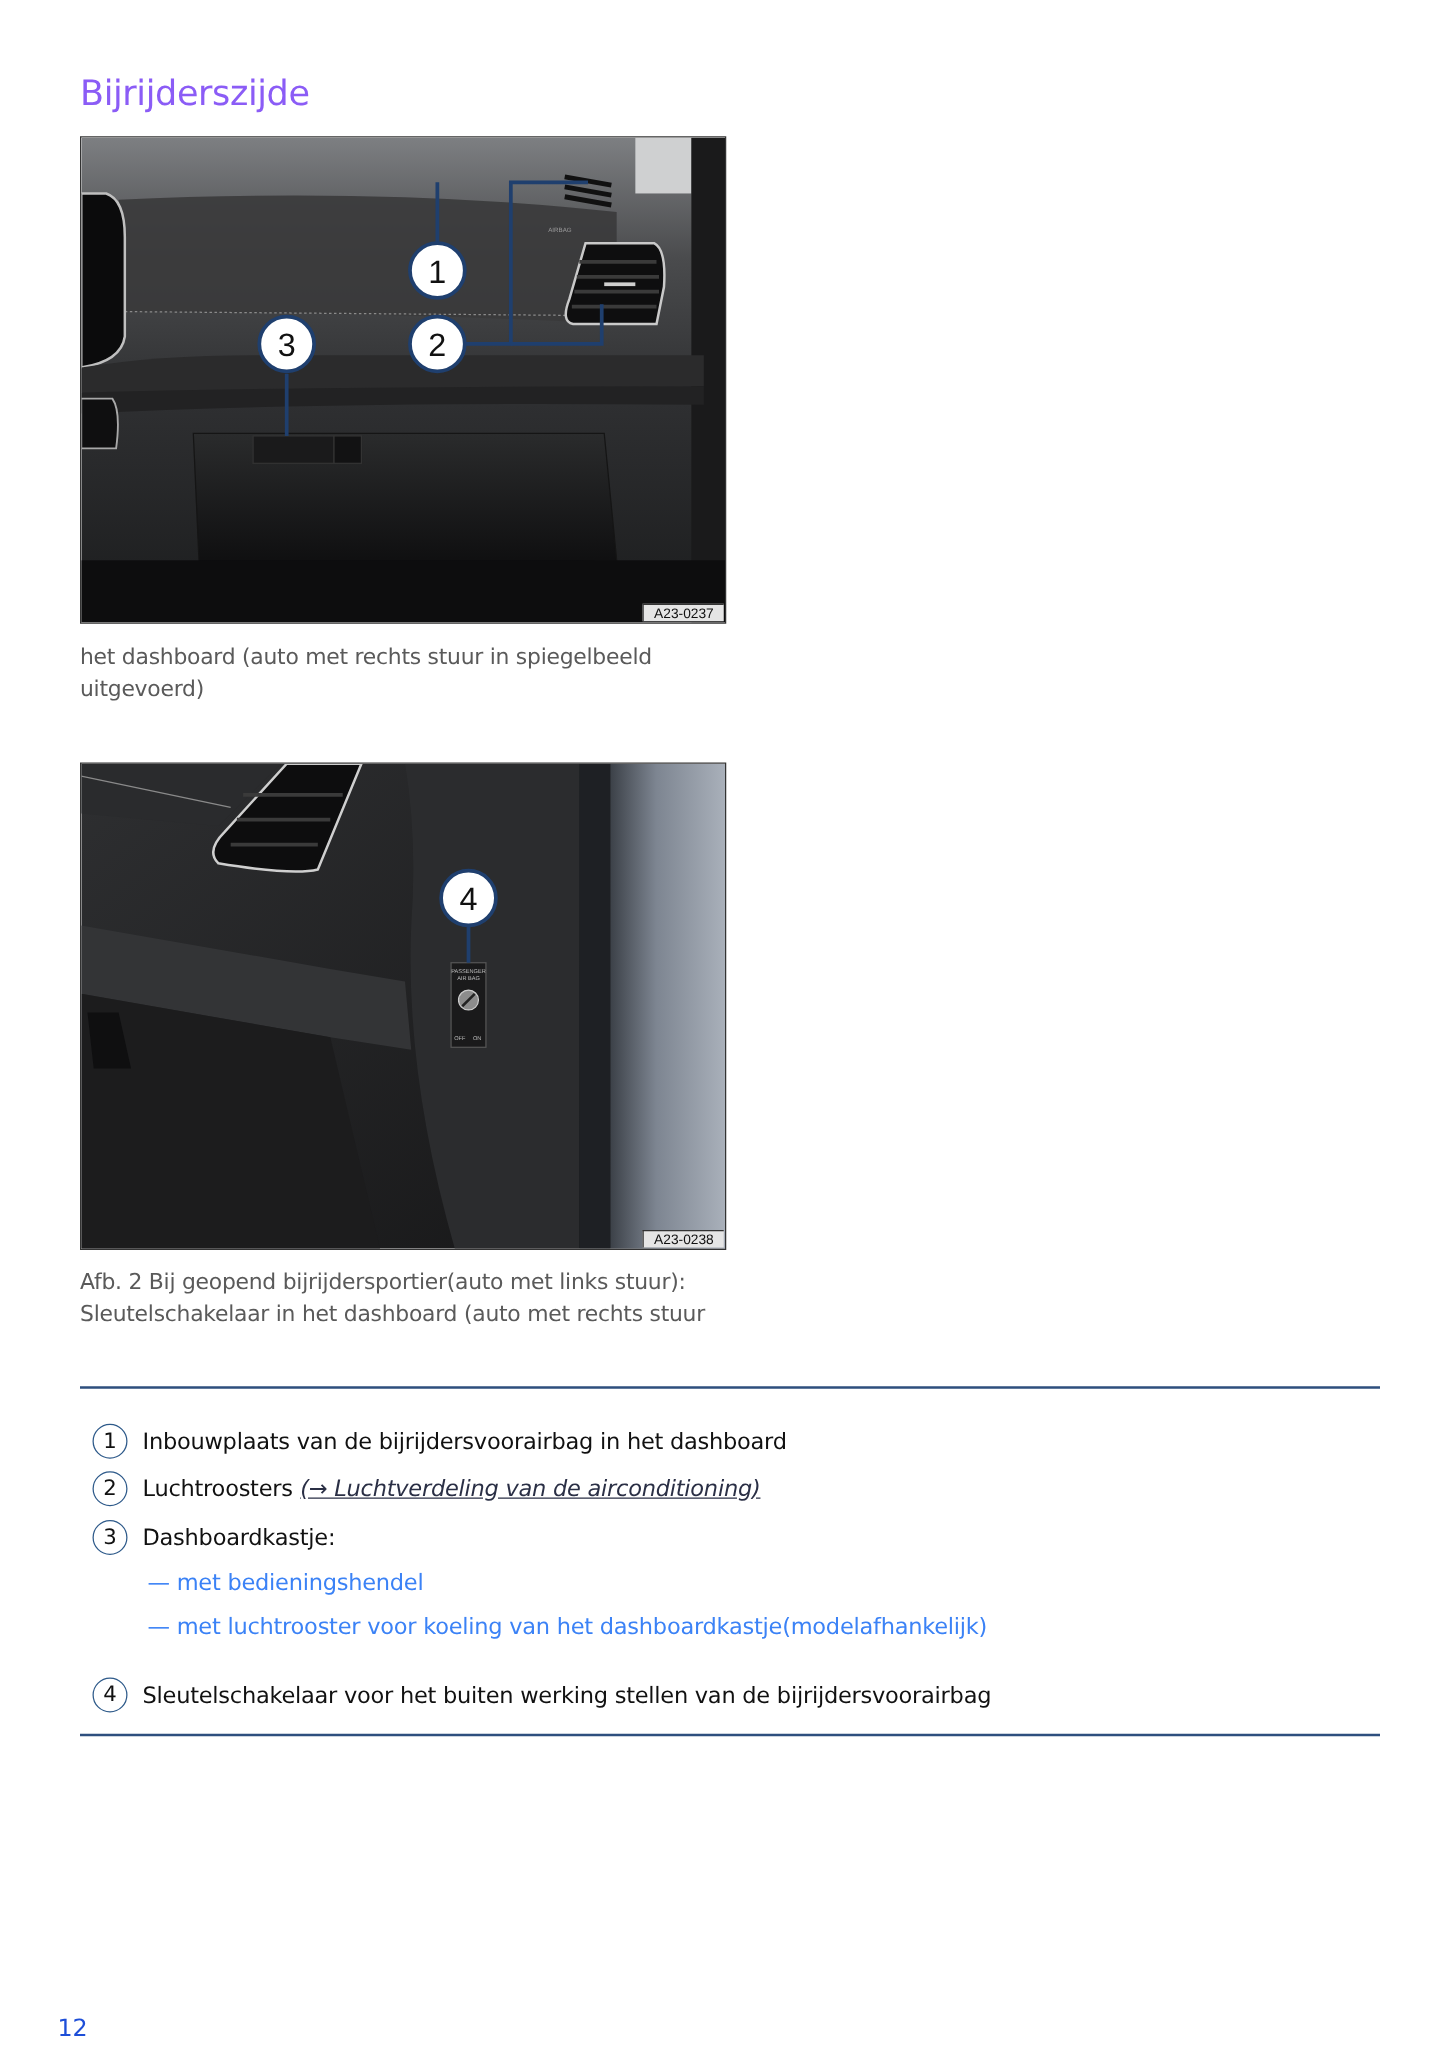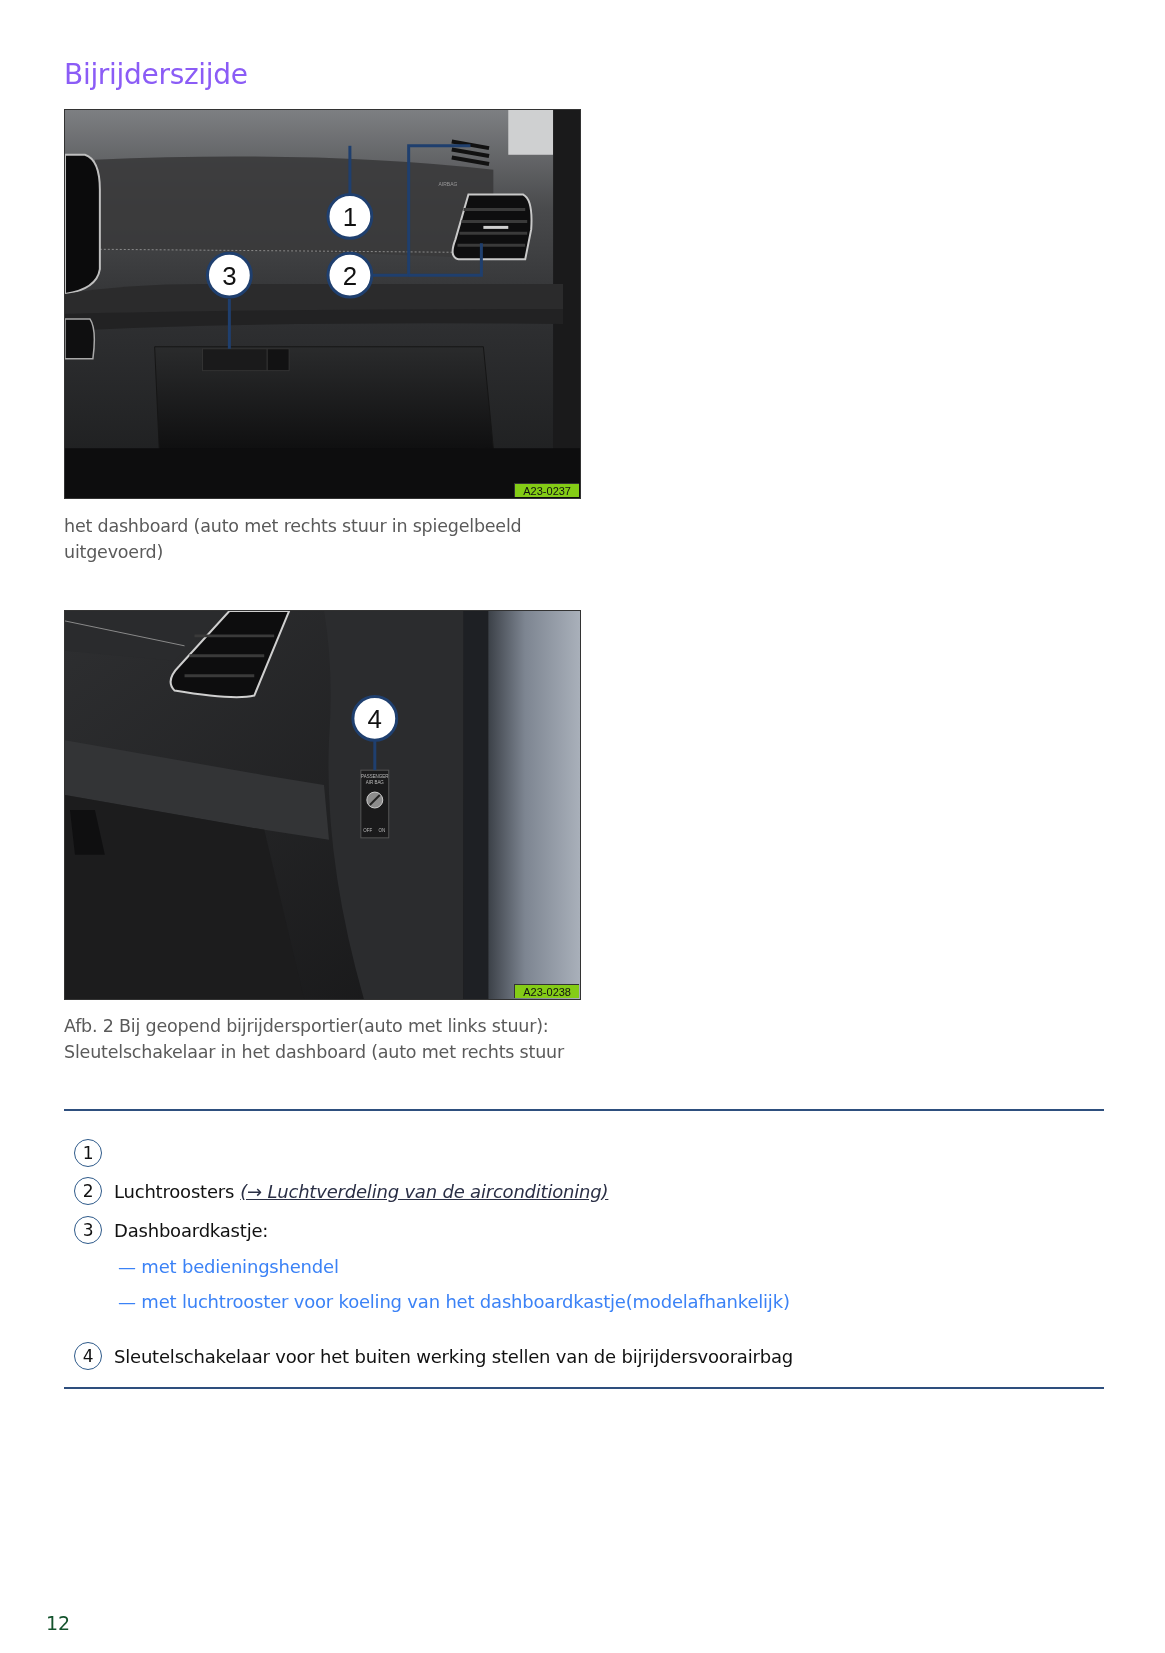--- a/index.html
+++ b/index.html
@@ -5,38 +5,38 @@
   html, body { margin: 0; padding: 0; background: #ffffff; }
   body { width: 1165px; height: 1653px; position: relative; overflow: hidden;
          font-family: "DejaVu Sans", sans-serif; color: #1a1a1a; }
   .title { position: absolute; left: 64px; top: 58px; font-size: 28px; font-weight: normal;
            letter-spacing: -0.3px; color: #8b5cf6; margin: 0; }
   .figure { position: absolute; left: 64px; width: 517px; height: 390px; overflow: hidden;
             border: 1px solid #333; box-sizing: border-box; }
   .fig1 { top: 109px; }
   .fig2 { top: 610px; }
   .figure svg { display: block; width: 100%; height: 100%; }
-  .fig-code { position: absolute; right: 1px; bottom: 1px; background: #84cc16; color: #111;
+  .fig-code { position: absolute; right: 1px; bottom: 1px; background: #e5e5e5; color: #111;
               font-family: "Liberation Sans", sans-serif; font-size: 11px; padding: 1px 8px 0 8px;
               border-left: 1px solid #333; border-top: 1px solid #333; }
   .caption { position: absolute; left: 64px; width: 530px; font-size: 17.5px; line-height: 25.5px;
              color: #5a5a5a; letter-spacing: -0.2px; }
   .cap1 { top: 514px; }
   .cap2 { top: 1014px; }
   .rule { position: absolute; left: 64px; width: 1040px; height: 2px; background: #2e4f7e; }
   .rule1 { top: 1109px; }
   .rule2 { top: 1387px; }
   .legend-item { position: absolute; left: 74px; display: flex; align-items: center;
                  font-size: 18px; color: #111; letter-spacing: -0.2px; }
   .badge { width: 28px; height: 28px; border-radius: 50%; border: 1.5px solid #2e5a8a;
            box-sizing: border-box; display: flex; align-items: center; justify-content: center;
            font-size: 17px; color: #111; margin-right: 12px; flex: none; }
   .xref { font-style: italic; text-decoration: underline; color: #2a2f45; margin-left: 6px; }
   .sub-item { position: absolute; left: 118px; font-size: 18px; color: #3b82f6; letter-spacing: -0.2px; }
-  .page-num { position: absolute; left: 46px; top: 1612px; font-size: 19px; color: #14532d; }
+  .page-num { position: absolute; left: 46px; top: 1612px; font-size: 19px; color: #1d4ed8; }
   .callout-num { font-family: "Liberation Sans", sans-serif; font-size: 26px; fill: #111; }
 </style>
 </head>
 <body>
 
 <h1 class="title">Bijrijderszijde</h1>
 
 <div class="figure fig1">
   <svg viewBox="0 0 517 390" preserveAspectRatio="none">
     <defs>
@@ -169,20 +169,21 @@
 
 <div class="caption cap2">
   <div>Afb. 2 Bij geopend bijrijdersportier(auto met links stuur):</div>
   <div>Sleutelschakelaar in het dashboard (auto met rechts stuur</div>
 </div>
 
 <div class="rule rule1"></div>
 
 <div class="legend-item" style="top:1139px;">
   <span class="badge">1</span>
+  <span>Inbouwplaats van de bijrijdersvoorairbag in het dashboard</span>
 </div>
 <div class="legend-item" style="top:1177px;">
   <span class="badge">2</span>
   <span>Luchtroosters</span>
   <a class="xref">(→ Luchtverdeling van de airconditioning)</a>
 </div>
 <div class="legend-item" style="top:1216px;">
   <span class="badge">3</span>
   <span>Dashboardkastje:</span>
 </div>

